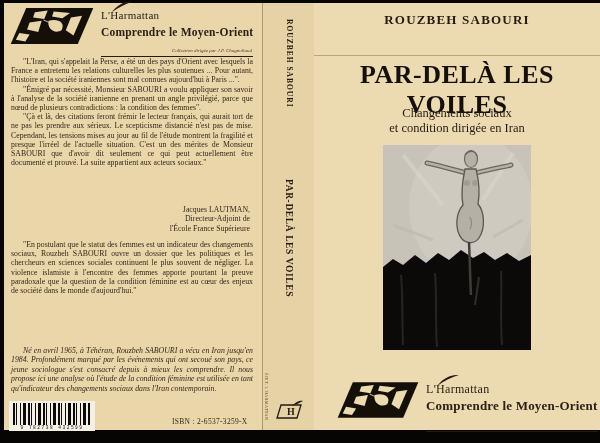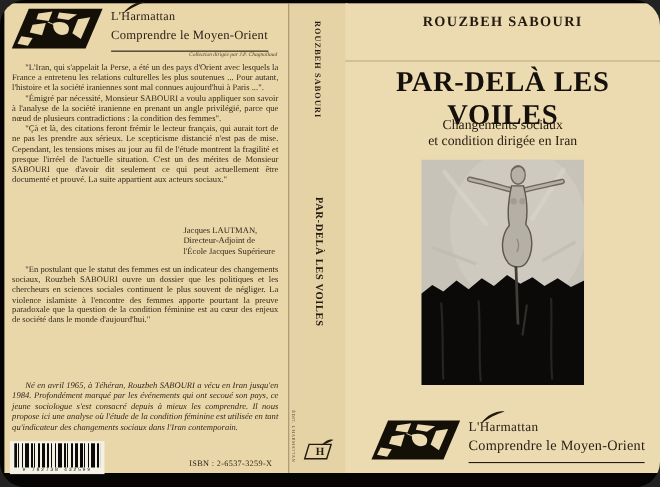--- a/index.html
+++ b/index.html
@@ -1,36 +1,36 @@
 <!DOCTYPE html>
 <html><head>
 <meta charset="utf-8">
 <style>
   html,body{margin:0;padding:0;background:#222;}
   .scan{position:relative;width:600px;height:443px;background:#060504;overflow:hidden;
-        font-family:"Liberation Serif",serif;color:#2b2118;border-radius:23px;}
+        font-family:"Liberation Serif",serif;color:#2b2118;}
   .panel{position:absolute;top:3px;height:427px;}
   .back{left:4px;width:258px;background:#e9d7a9;}
   .spine{left:262px;width:52px;background:#e5d3a5;border-left:1px solid #ab9a70;border-right:1px solid #c3b187;}
   .front{left:314px;width:286px;background:#ecdbb1;}
 
   
   .logo-row{position:absolute;display:flex;align-items:flex-start;}
   .logo-map{flex:0 0 auto;}
   .logo-text{margin-left:6px;line-height:1.05;}
   .brand{font-size:11px;letter-spacing:.3px;position:relative;}
   .brand .feather{position:absolute;left:10px;top:-8px;}
-  .series{font-size:11.5px;font-weight:normal;letter-spacing:.2px;border-bottom:1.5px solid #231a10;padding-bottom:8px;}
+  .series{font-size:11.5px;font-weight:bold;letter-spacing:.2px;border-bottom:1.5px solid #231a10;padding-bottom:18px;}
   .collection-note{position:absolute;font-size:5px;font-style:italic;color:#4a3c28;}
 
   
   .blurbs{position:absolute;left:7px;top:54px;width:242px;font-size:7.8px;line-height:9.2px;
           text-align:justify;color:#32271a;}
   .blurbs p{margin:0;text-indent:12px;}
-  .credit{position:absolute;right:12px;font-size:7.8px;line-height:9.4px;color:#32271a;}
+  .credit{position:absolute;right:12px;text-align:right;font-size:7.8px;line-height:9.4px;color:#32271a;}
   .bio{position:absolute;left:7px;top:343px;width:242px;font-size:7.8px;line-height:9.4px;
        font-style:italic;text-align:justify;color:#32271a;}
   .bio p{margin:0;text-indent:12px;font-family:Liberation Serif, serif;}
   .barcode-box{position:absolute;left:5px;top:398px;background:#f4f0e4;padding:2px 4px 1px 4px;}
   .barcode-bars{width:78px;height:22px;
      background:repeating-linear-gradient(90deg,#0a0a0a 0 2px,#f4f0e4 2px 3px,#0a0a0a 3px 4px,#f4f0e4 4px 7px,#0a0a0a 7px 8px,#f4f0e4 8px 10px,#0a0a0a 10px 13px,#f4f0e4 13px 15px);}
   .barcode-digits{font-size:4.5px;letter-spacing:1.5px;text-align:center;color:#111;font-family:"Liberation Mono",monospace;}
   .isbn{position:absolute;left:168px;top:414px;font-size:7.5px;letter-spacing:.3px;color:#32271a;}
 
   
@@ -89,21 +89,21 @@
 
     <div class="blurbs">
       <p>"L'Iran, qui s'appelait la Perse, a été un des pays d'Orient avec lesquels la France a entretenu les relations culturelles les plus soutenues ... Pour autant, l'histoire et la société iraniennes sont mal connues aujourd'hui à Paris ...".</p>
       <p>"Émigré par nécessité, Monsieur SABOURI a voulu appliquer son savoir à l'analyse de la société iranienne en prenant un angle privilégié, parce que nœud de plusieurs contradictions : la condition des femmes".</p>
       <p>"Çà et là, des citations feront frémir le lecteur français, qui aurait tort de ne pas les prendre aux sérieux. Le scepticisme distancié n'est pas de mise. Cependant, les tensions mises au jour au fil de l'étude montrent la fragilité et presque l'irréel de l'actuelle situation. C'est un des mérites de Monsieur SABOURI que d'avoir dit seulement ce qui peut actuellement être documenté et prouvé. La suite appartient aux acteurs sociaux."</p>
     </div>
 
     <div class="credit" style="top:202px;">
       <span>Jacques LAUTMAN,</span><br>
       <span>Directeur-Adjoint de</span><br>
-      <span>l'École Jacques Supérieure</span>
+      <span>l'École France Supérieure</span>
     </div>
 
     <div class="blurbs" style="top:237px;">
       <p>"En postulant que le statut des femmes est un indicateur des changements sociaux, Rouzbeh SABOURI ouvre un dossier que les politiques et les chercheurs en sciences sociales continuent le plus souvent de négliger. La violence islamiste à l'encontre des femmes apporte pourtant la preuve paradoxale que la question de la condition féminine est au cœur des enjeux de société dans le monde d'aujourd'hui."</p>
     </div>
 
 
     <div class="bio">
       <p>Né en avril 1965, à Téhéran, Rouzbeh SABOURI a vécu en Iran jusqu'en 1984. Profondément marqué par les événements qui ont secoué son pays, ce jeune sociologue s'est consacré depuis à mieux les comprendre. Il nous propose ici une analyse où l'étude de la condition féminine est utilisée en tant qu'indicateur des changements sociaux dans l'Iran contemporain.</p>
     </div>

